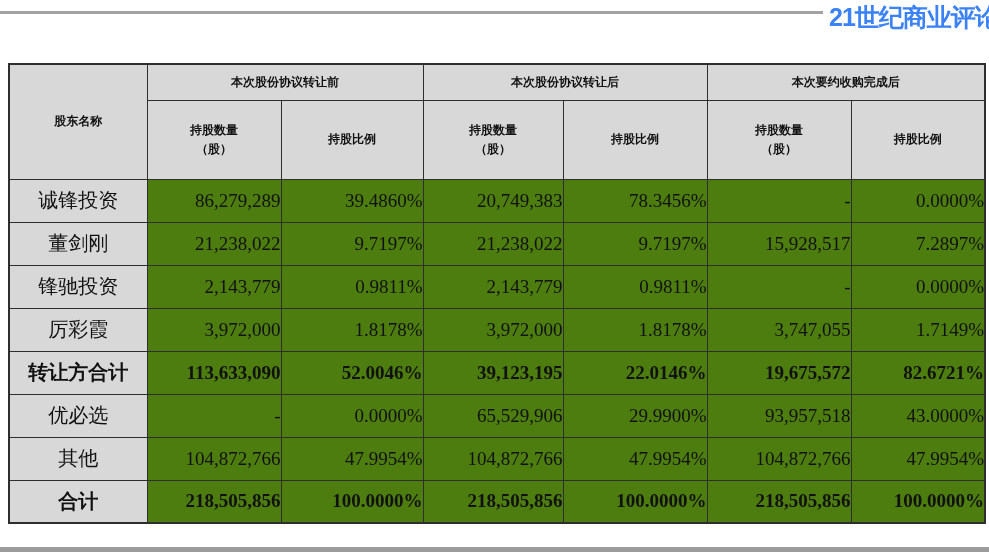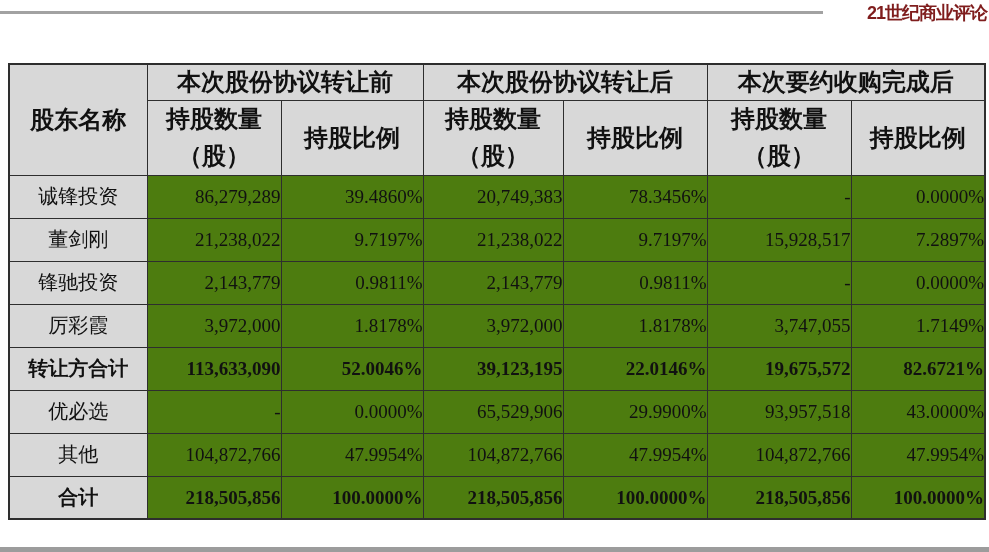--- a/index.html
+++ b/index.html
@@ -15,23 +15,23 @@
     left: 0; top: 11px;
     width: 823px; height: 3px;
     background: #a2a2a2;
   }
   .logo {
     position: absolute;
     top: 1px; right: 2px;
     width: 158px;
     font-family: "Liberation Sans", "DejaVu Sans", sans-serif;
     font-weight: bold;
-    font-size: 18px;
+    font-size: 25px;
     letter-spacing: -1px;
-    color: #7f1d1d;
+    color: #3b82f6;
     text-align: right;
     white-space: nowrap;
   }
   .bottom-bar {
     position: absolute;
     left: 0; bottom: 0;
     width: 989px; height: 5px;
     background: #9c9c9c;
   }
   table.shareholding {
@@ -44,26 +44,26 @@
   }
   table.shareholding th,
   table.shareholding td {
     border: 1px solid #2e2e2e;
     padding: 0;
     color: #111;
   }
   table.shareholding thead th {
     background: #d8d8d8;
     font-weight: bold;
-    font-size: 24px;
+    font-size: 12px;
     text-align: center;
     vertical-align: middle;
   }
   tr.group-row { height: 36px; }
-  tr.sub-row { height: 69px; margin-top: 32px; }
+  tr.sub-row { height: 79px; margin-top: 32px; }
   tbody tr { height: 43px; font-family: Liberation Serif, serif; }
   td.name-cell {
     background: #d8d8d8;
     text-align: center;
     vertical-align: middle;
     font-size: 20px;
   }
   td.num-cell {
     background: #4d7c0f;
     text-align: right;

